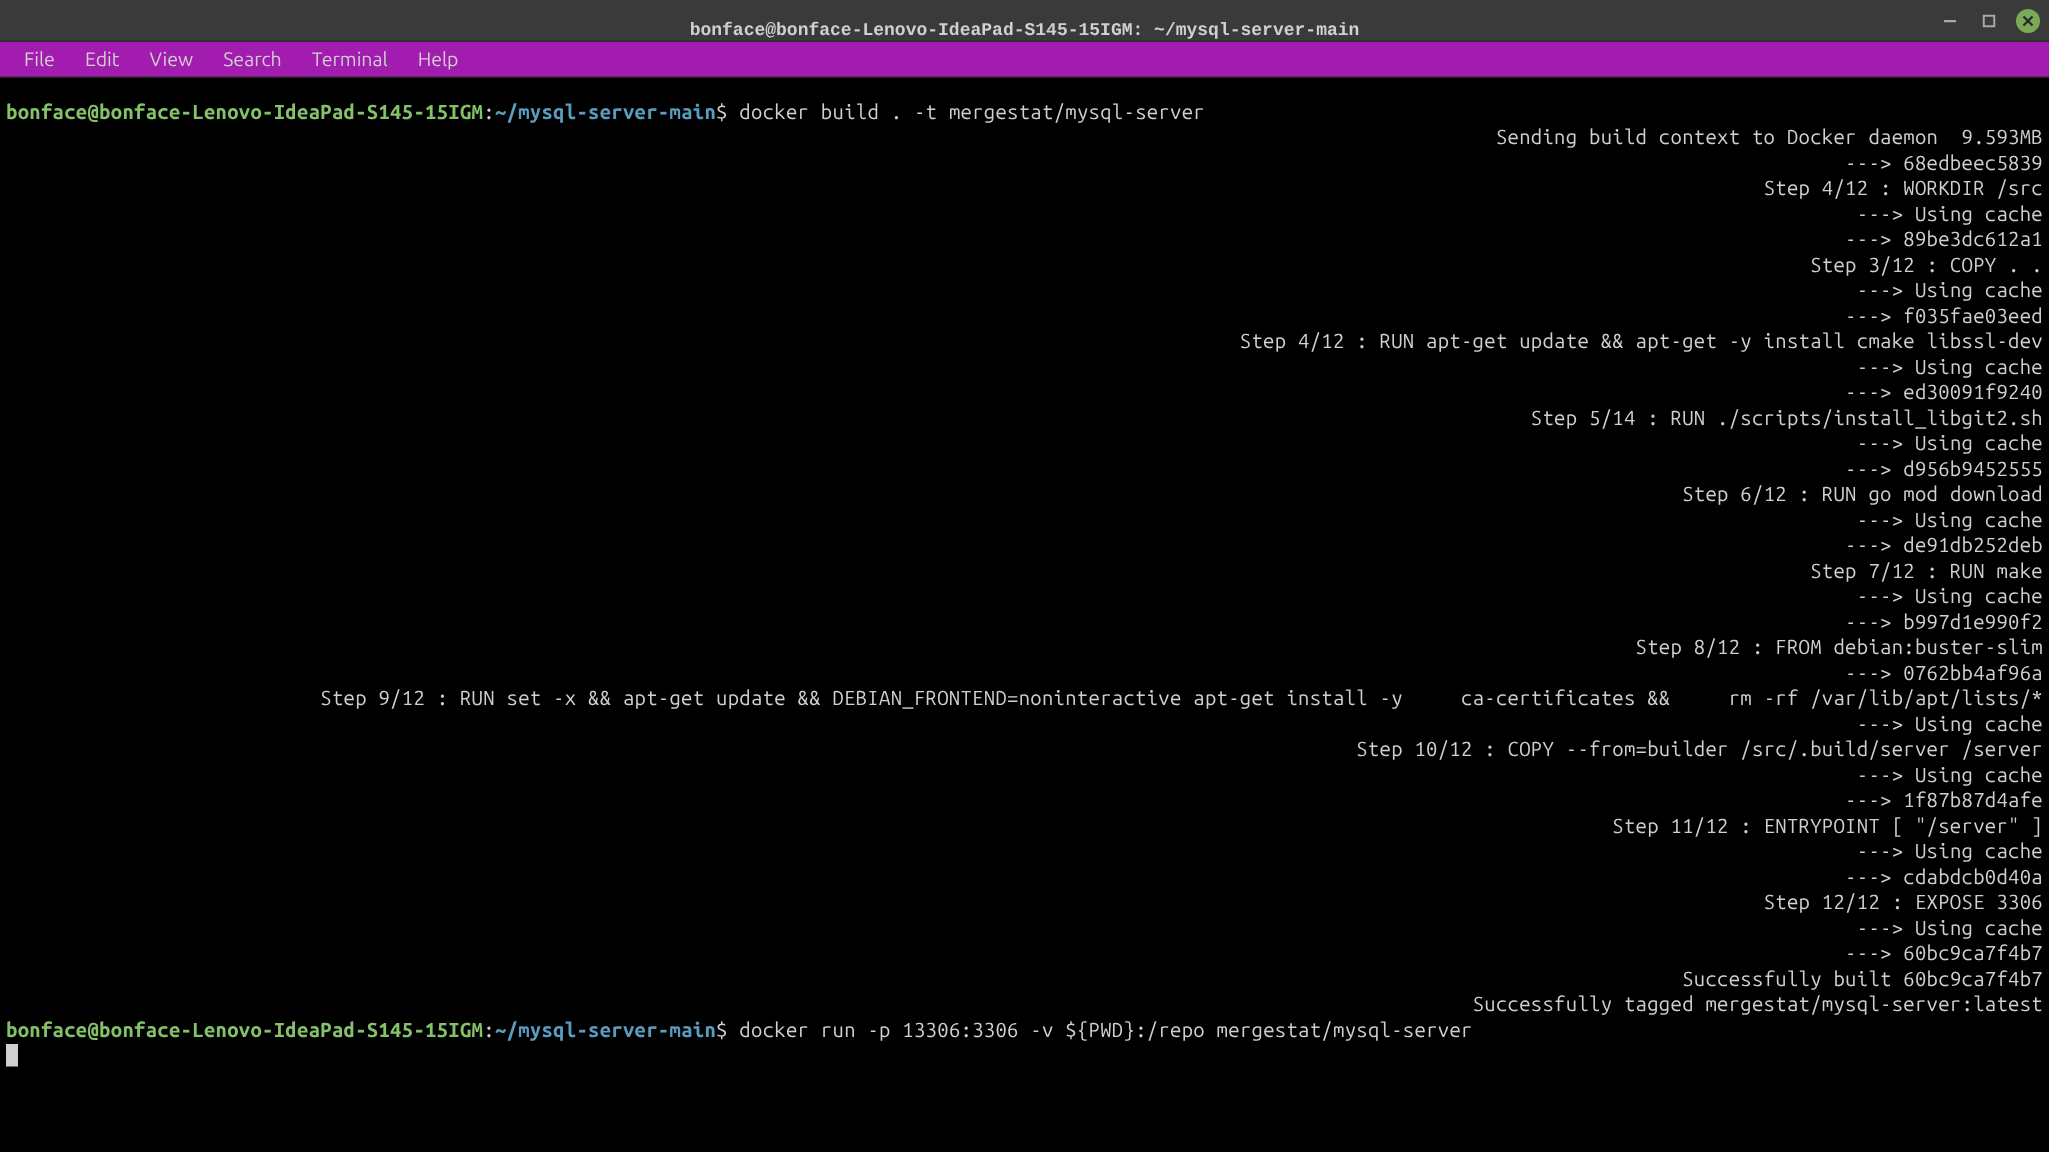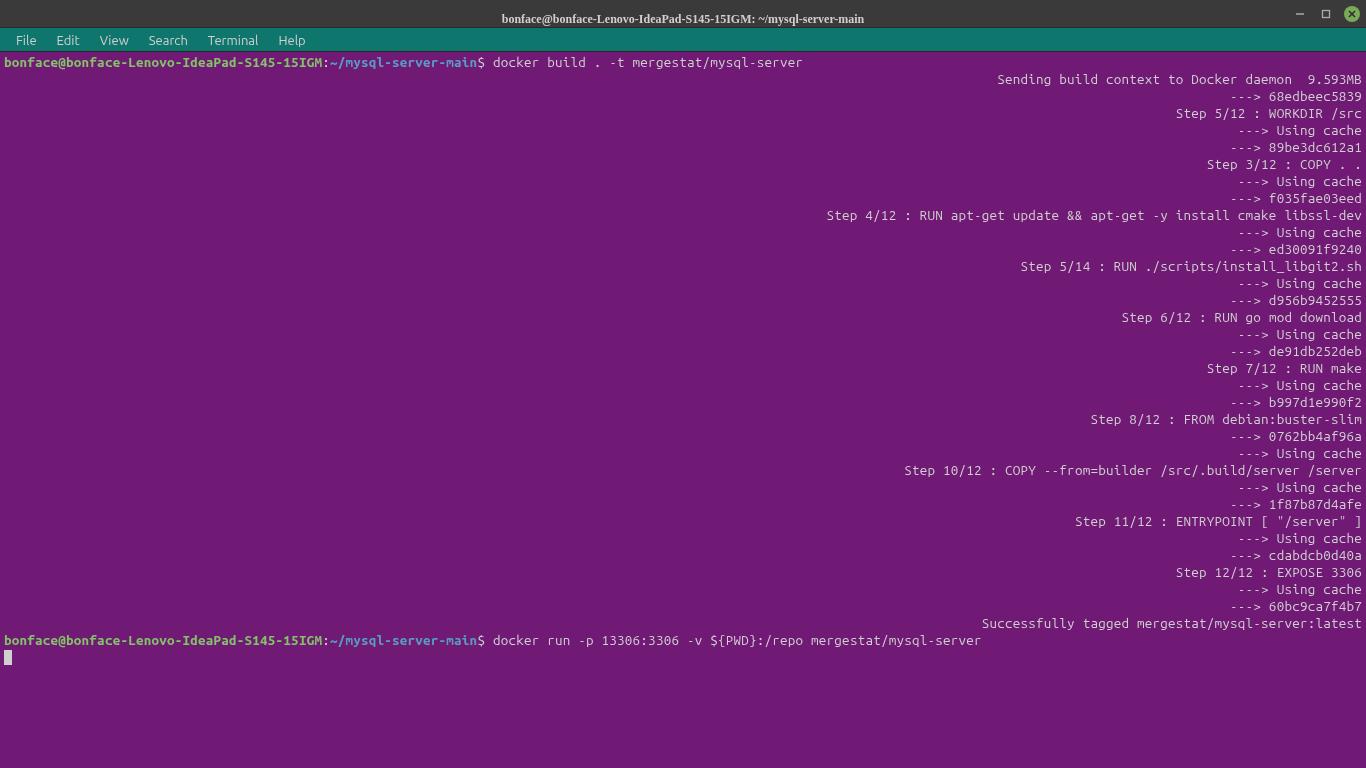--- a/index.html
+++ b/index.html
@@ -20,21 +20,21 @@
       background: #3a3a3a;
       height: 28px;
       display: flex;
       align-items: center;
       justify-content: center;
       position: relative;
       border-bottom: 1px solid #2a2a2a;
     }
     .titlebar-title {
       color: #d0d0d0;
-      font-family: Liberation Serif, serif;
+      font-family: Liberation Mono, monospace;
       font-size: 12px;
       font-weight: bold;
       margin-top: 12px;
     }
     .window-controls {
       position: absolute;
       right: 6px;
       display: flex;
       gap: 10px;
       align-items: center;
@@ -57,39 +57,39 @@
       background: #7aa958;
       border-radius: 50%;
       width: 16px;
       height: 16px;
     }
     .ctrl-close svg {
       width: 10px;
       height: 10px;
     }
     .menubar {
-      background: #0f766e;
+      background: #a21caf;
       height: 24px;
       display: flex;
       align-items: center;
       padding: 0 6px;
       gap: 0;
       font-family: "Ubuntu", "DejaVu Sans", sans-serif;
       font-size: 13px;
       border-bottom: 1px solid #252525;
       text-align: right;
     }
     .menu-item {
       padding: 2px 10px;
       color: #d0d0d0;
       cursor: pointer;
     }
     .terminal {
-      background: #701a75;
-      padding: 2px 4px;
+      background: #000000;
+      padding: 14px 4px;
       line-height: 17px;
       font-size: 13.5px;
       letter-spacing: 0.2px;
       height: calc(768px - 52px);
       overflow: hidden;
     }
     .line {
       white-space: pre;
     }
     .user-host {
@@ -153,47 +153,49 @@
   <div class="menu-item">Search</div>
   <div class="menu-item">Terminal</div>
   <div class="menu-item">Help</div>
 </div>
 
 <div class="terminal">
   <div class="line"><span class="user-host">bonface@bonface-Lenovo-IdeaPad-S145-15IGM</span><span class="colon">:</span><span class="path">~/mysql-server-main</span><span class="dollar">$</span><span class="cmd"> docker build . -t mergestat/mysql-server</span></div>
   <div id="out-lines">
       <div class="line out">Sending build context to Docker daemon  9.593MB</div>
       <div class="line out"> ---&gt; 68edbeec5839</div>
-      <div class="line out">Step 5/12 : WORKDIR /src</div>
+      <div class="line out">Step 4/12 : WORKDIR /src</div>
       <div class="line out"> ---&gt; Using cache</div>
       <div class="line out"> ---&gt; 89be3dc612a1</div>
       <div class="line out">Step 3/12 : COPY . .</div>
       <div class="line out"> ---&gt; Using cache</div>
       <div class="line out"> ---&gt; f035fae03eed</div>
       <div class="line out">Step 4/12 : RUN apt-get update &amp;&amp; apt-get -y install cmake libssl-dev</div>
       <div class="line out"> ---&gt; Using cache</div>
       <div class="line out"> ---&gt; ed30091f9240</div>
       <div class="line out">Step 5/14 : RUN ./scripts/install_libgit2.sh</div>
       <div class="line out"> ---&gt; Using cache</div>
       <div class="line out"> ---&gt; d956b9452555</div>
       <div class="line out">Step 6/12 : RUN go mod download</div>
       <div class="line out"> ---&gt; Using cache</div>
       <div class="line out"> ---&gt; de91db252deb</div>
       <div class="line out">Step 7/12 : RUN make</div>
       <div class="line out"> ---&gt; Using cache</div>
       <div class="line out"> ---&gt; b997d1e990f2</div>
       <div class="line out">Step 8/12 : FROM debian:buster-slim</div>
       <div class="line out"> ---&gt; 0762bb4af96a</div>
+      <div class="line out">Step 9/12 : RUN set -x &amp;&amp; apt-get update &amp;&amp; DEBIAN_FRONTEND=noninteractive apt-get install -y     ca-certificates &amp;&amp;     rm -rf /var/lib/apt/lists/*</div>
       <div class="line out"> ---&gt; Using cache</div>
       <div class="line out">Step 10/12 : COPY --from=builder /src/.build/server /server</div>
       <div class="line out"> ---&gt; Using cache</div>
       <div class="line out"> ---&gt; 1f87b87d4afe</div>
       <div class="line out">Step 11/12 : ENTRYPOINT [ "/server" ]</div>
       <div class="line out"> ---&gt; Using cache</div>
       <div class="line out"> ---&gt; cdabdcb0d40a</div>
       <div class="line out">Step 12/12 : EXPOSE 3306</div>
       <div class="line out"> ---&gt; Using cache</div>
       <div class="line out"> ---&gt; 60bc9ca7f4b7</div>
+      <div class="line out">Successfully built 60bc9ca7f4b7</div>
       <div class="line out">Successfully tagged mergestat/mysql-server:latest</div>
     </div>
   <div class="line"><span class="user-host">bonface@bonface-Lenovo-IdeaPad-S145-15IGM</span><span class="colon">:</span><span class="path">~/mysql-server-main</span><span class="dollar">$</span><span class="cmd"> docker run -p 13306:3306 -v ${PWD}:/repo mergestat/mysql-server</span></div>
   <div class="line"><span class="cursor"></span></div>
 </div>
 
 </body></html>

